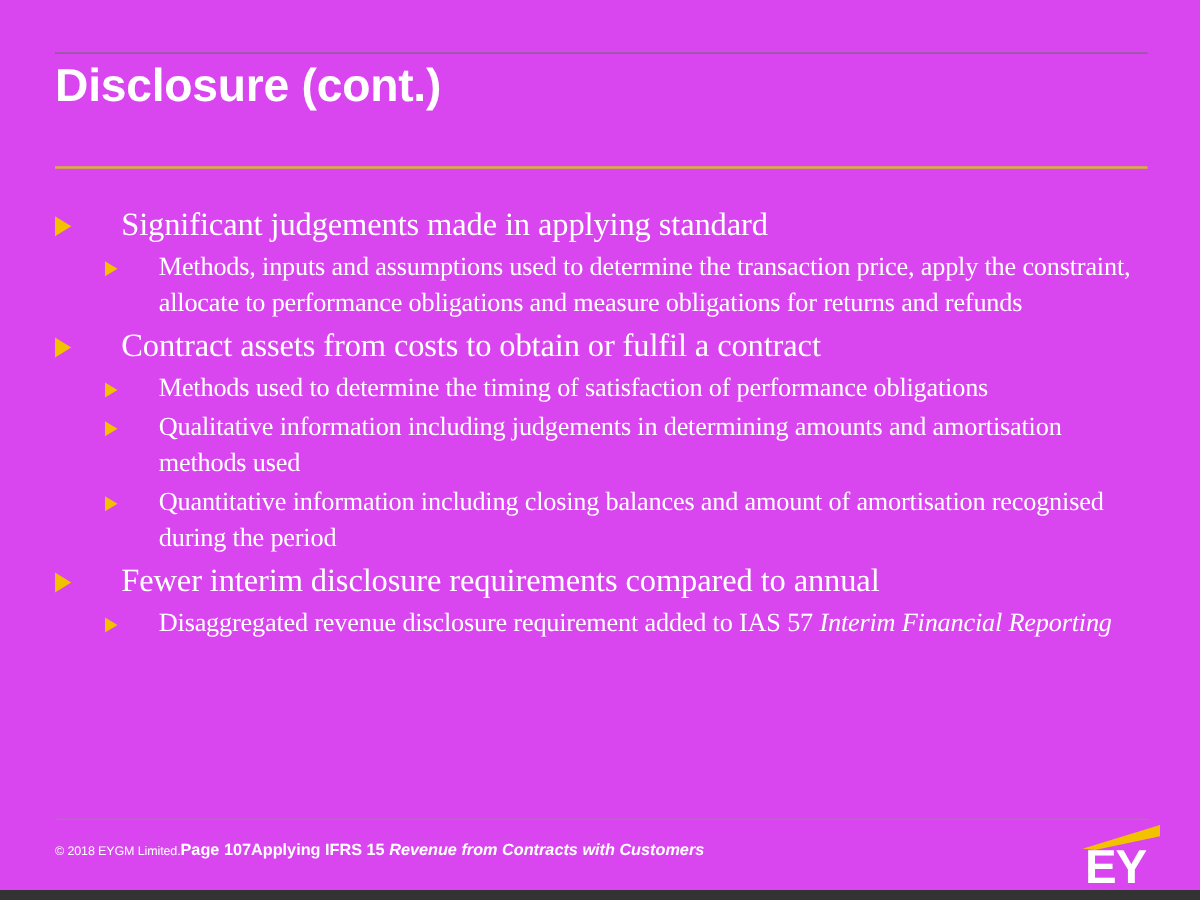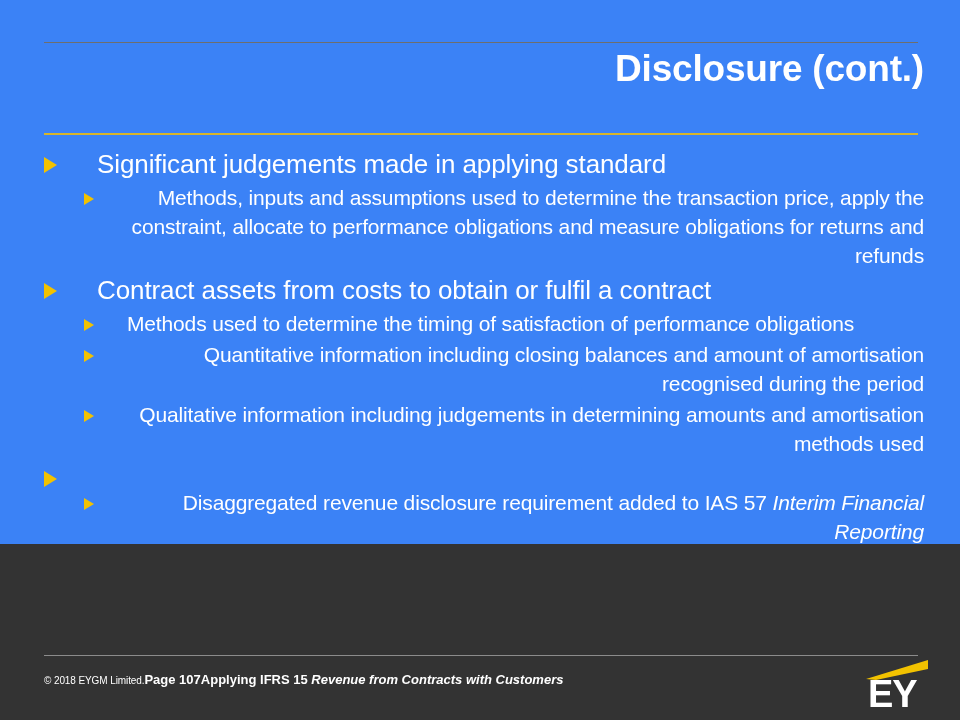--- a/index.html
+++ b/index.html
@@ -9,24 +9,23 @@
   body {
     width: 960px;
     height: 720px;
     background: #333333;
     font-family: "Liberation Sans", sans-serif;
     overflow: hidden;
   }
   .slide {
     position: relative;
     width: 960px;
-    height: 544px;
-    background: #3b82f6;
+    height: 712px;
+    background: #d946ef;
     box-sizing: border-box;
-    text-align: right;
   }
 
   
   .top-rule {
     position: absolute;
     left: 44px;
     top: 42px;
     width: 874px;
     height: 1px;
     background: #6e6e6e;
@@ -49,22 +48,23 @@
     top: 133px;
     width: 874px;
     height: 2px;
     background: #d6b52c;
   }
 
   
   .body {
     position: absolute;
     left: 44px;
-    top: 146px;
+    top: 162px;
     width: 880px;
+    font-family: Liberation Serif, serif;
   }
   .bullet-row {
     display: flex;
     align-items: flex-start;
   }
   .lvl1 {
     margin-bottom: 1px;
   }
   .lvl1 .tri {
     flex: 0 0 auto;
@@ -197,30 +197,31 @@
       <span class="txt">Contract assets from costs to obtain or fulfil a contract</span>
     </div>
 
     <div class="bullet-row lvl2">
       <span class="tri"></span>
       <span class="txt">Methods used to determine the timing of satisfaction of performance obligations</span>
     </div>
 
     <div class="bullet-row lvl2">
       <span class="tri"></span>
+      <span class="txt">Qualitative information including judgements in determining amounts and amortisation methods used</span>
+    </div>
+
+    <div class="bullet-row lvl2">
+      <span class="tri"></span>
       <span class="txt">Quantitative information including closing balances and amount of amortisation recognised during the period</span>
     </div>
 
-    <div class="bullet-row lvl2">
-      <span class="tri"></span>
-      <span class="txt">Qualitative information including judgements in determining amounts and amortisation methods used</span>
-    </div>
-
     <div class="bullet-row lvl1">
       <span class="tri"></span>
+      <span class="txt">Fewer interim disclosure requirements compared to annual</span>
     </div>
 
     <div class="bullet-row lvl2">
       <span class="tri"></span>
       <span class="txt"><span>Disaggregated revenue disclosure requirement added to IAS 57 </span><span class="ital">Interim Financial Reporting</span></span>
     </div>
 
   </div>
 
   <div class="footer-rule"></div>

